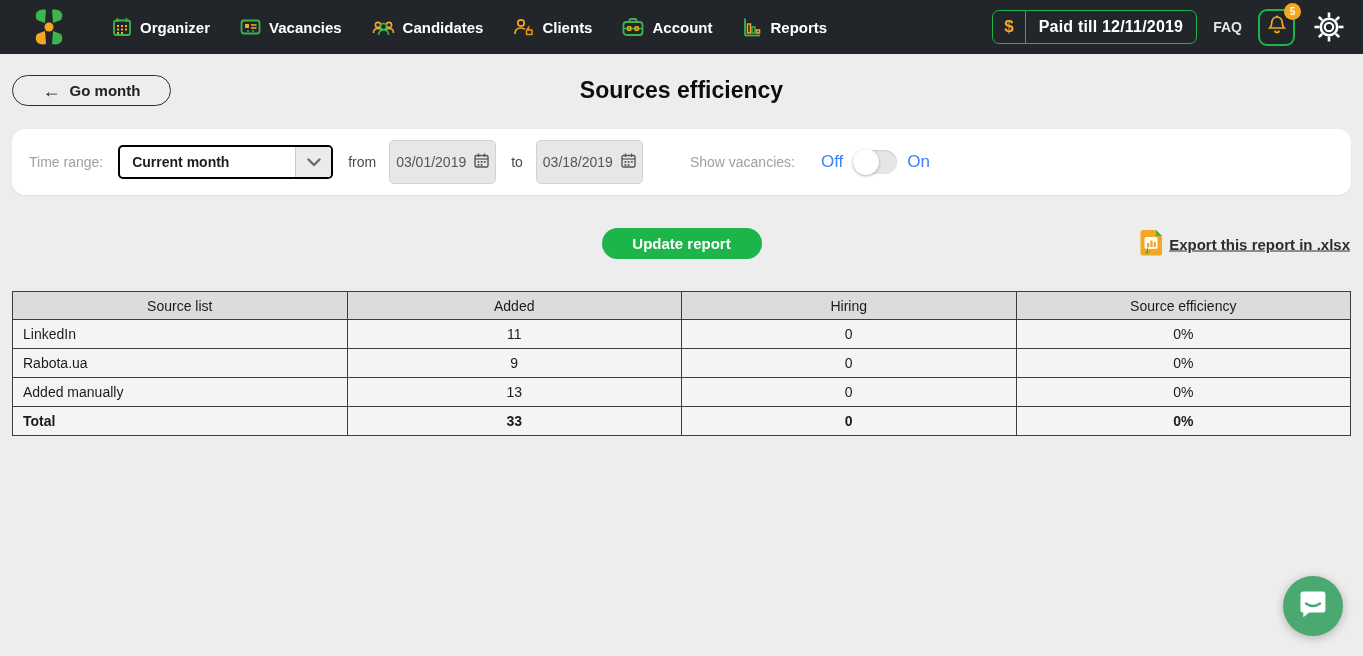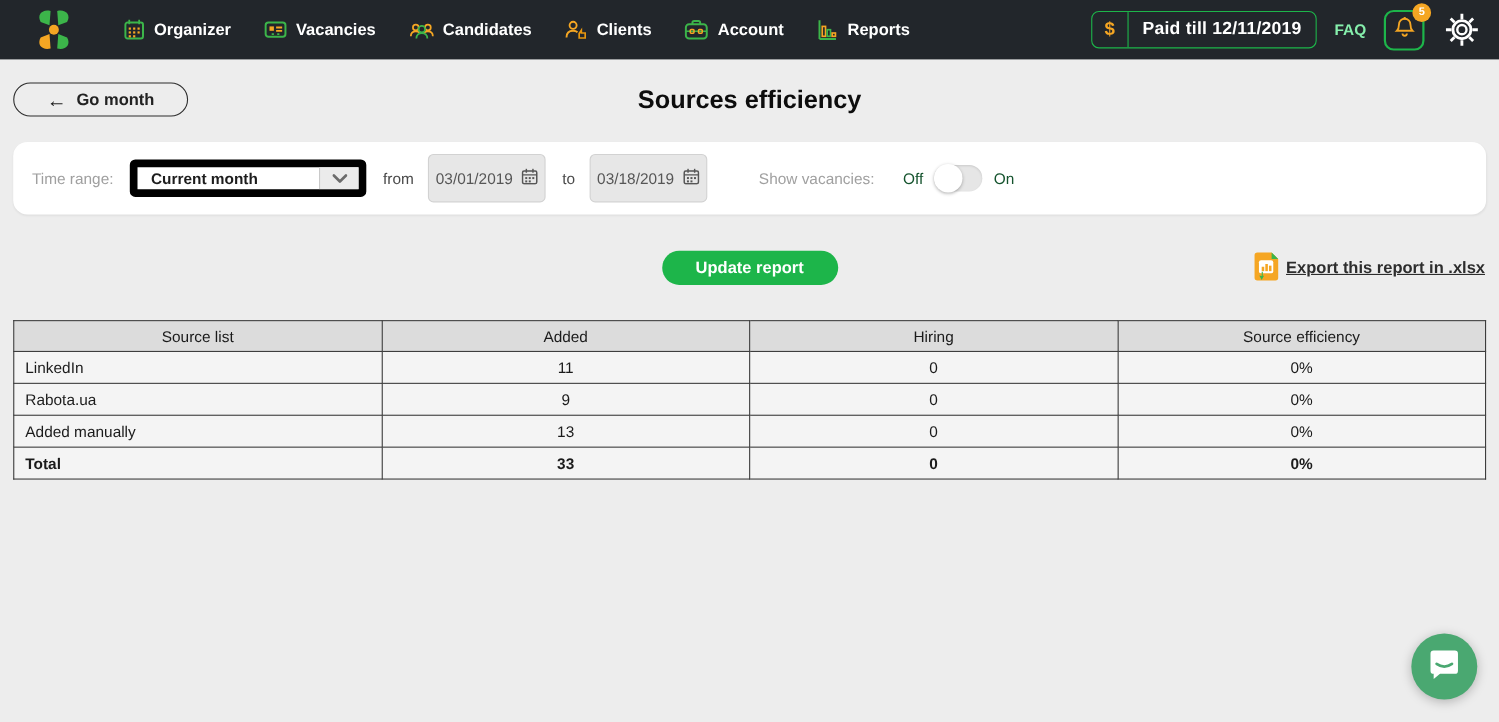--- a/index.html
+++ b/index.html
@@ -28,21 +28,21 @@
 
   .nav-right { margin-left: auto; display: flex; align-items: center; gap: 16px; }
   .paid-btn {
     display: flex; align-items: center; height: 34px;
     border: 1px solid #1db54a; border-radius: 7px;
     color: #fff; font-weight: 700; font-size: 16px;
     cursor: pointer;
   }
   .paid-dollar { color: #f5a623; font-weight: 700; padding: 0 11px; align-self: stretch; display: flex; align-items: center; border-right: 1px solid #1db54a; font-size: 17px; }
   .paid-text { padding: 0 13px; letter-spacing: .2px; }
-  .faq { color: #86efac; font-size: 14px; font-weight: 700; cursor: pointer; }
+  .faq { color: #e5e5e5; font-size: 14px; font-weight: 700; cursor: pointer; }
   .bell-box {
     width: 37px; height: 37px; border: 2px solid #1db54a; border-radius: 9px;
     display: flex; align-items: center; justify-content: center; position: relative; cursor: pointer;
   }
   .bell-badge {
     position: absolute; top: -8px; right: -8px;
     width: 17px; height: 17px; border-radius: 50%;
     background: #f5a623; color: #fff;
     font-size: 10px; font-weight: 700;
     display: flex; align-items: center; justify-content: center;
@@ -73,40 +73,40 @@
     background: #ffffff;
     border-radius: 13px;
     box-shadow: 0 1px 2px rgba(0,0,0,.06);
     display: flex; align-items: center;
     padding: 0 17px;
   }
   .lbl-muted { color: #a0a0a0; font-size: 14px; }
   .select {
     margin-left: 15px;
     width: 215px; height: 34px;
-    background: #fff; border: 7px solid #000000; border-radius: 5px;
+    background: #fff; border: 2px solid #000000; border-radius: 5px;
     display: flex; align-items: center; justify-content: space-between;
     overflow: hidden; cursor: pointer;
   }
   .select-value { padding-left: 12px; font-size: 14px; font-weight: 700; color: #1d1d1d; }
   .select-arrow {
     width: 36px; height: 100%;
     background: #ebebeb; border-left: 1px solid #c9c9c9;
     display: flex; align-items: center; justify-content: center;
   }
   .date-lbl { margin-left: 15px; color: #4a4a4a; font-size: 14px; }
   .date-field {
     margin-left: 13px;
     width: 107px; height: 44px;
     background: #e7e7e7; border: 1px solid #d2d2d2; border-radius: 5px;
     display: flex; align-items: center; justify-content: center; gap: 8px;
     color: #565656; font-size: 14px; cursor: pointer;
   }
   .show-vac { margin-left: 47px; }
-  .onoff { color: #14532d; font-size: 14px; }
+  .onoff { color: #3b82f6; font-size: 17px; }
   .off-lbl { margin-left: 26px; }
   .toggle {
     width: 44px; height: 24px; border-radius: 12px;
     background: #e6e6e6; box-shadow: inset 0 1px 2px rgba(0,0,0,.12);
     position: relative; margin: 0 10px; cursor: pointer;
   }
   .toggle-knob {
     position: absolute; left: 0; top: -1px;
     width: 26px; height: 26px; border-radius: 50%;
     background: #ffffff;

